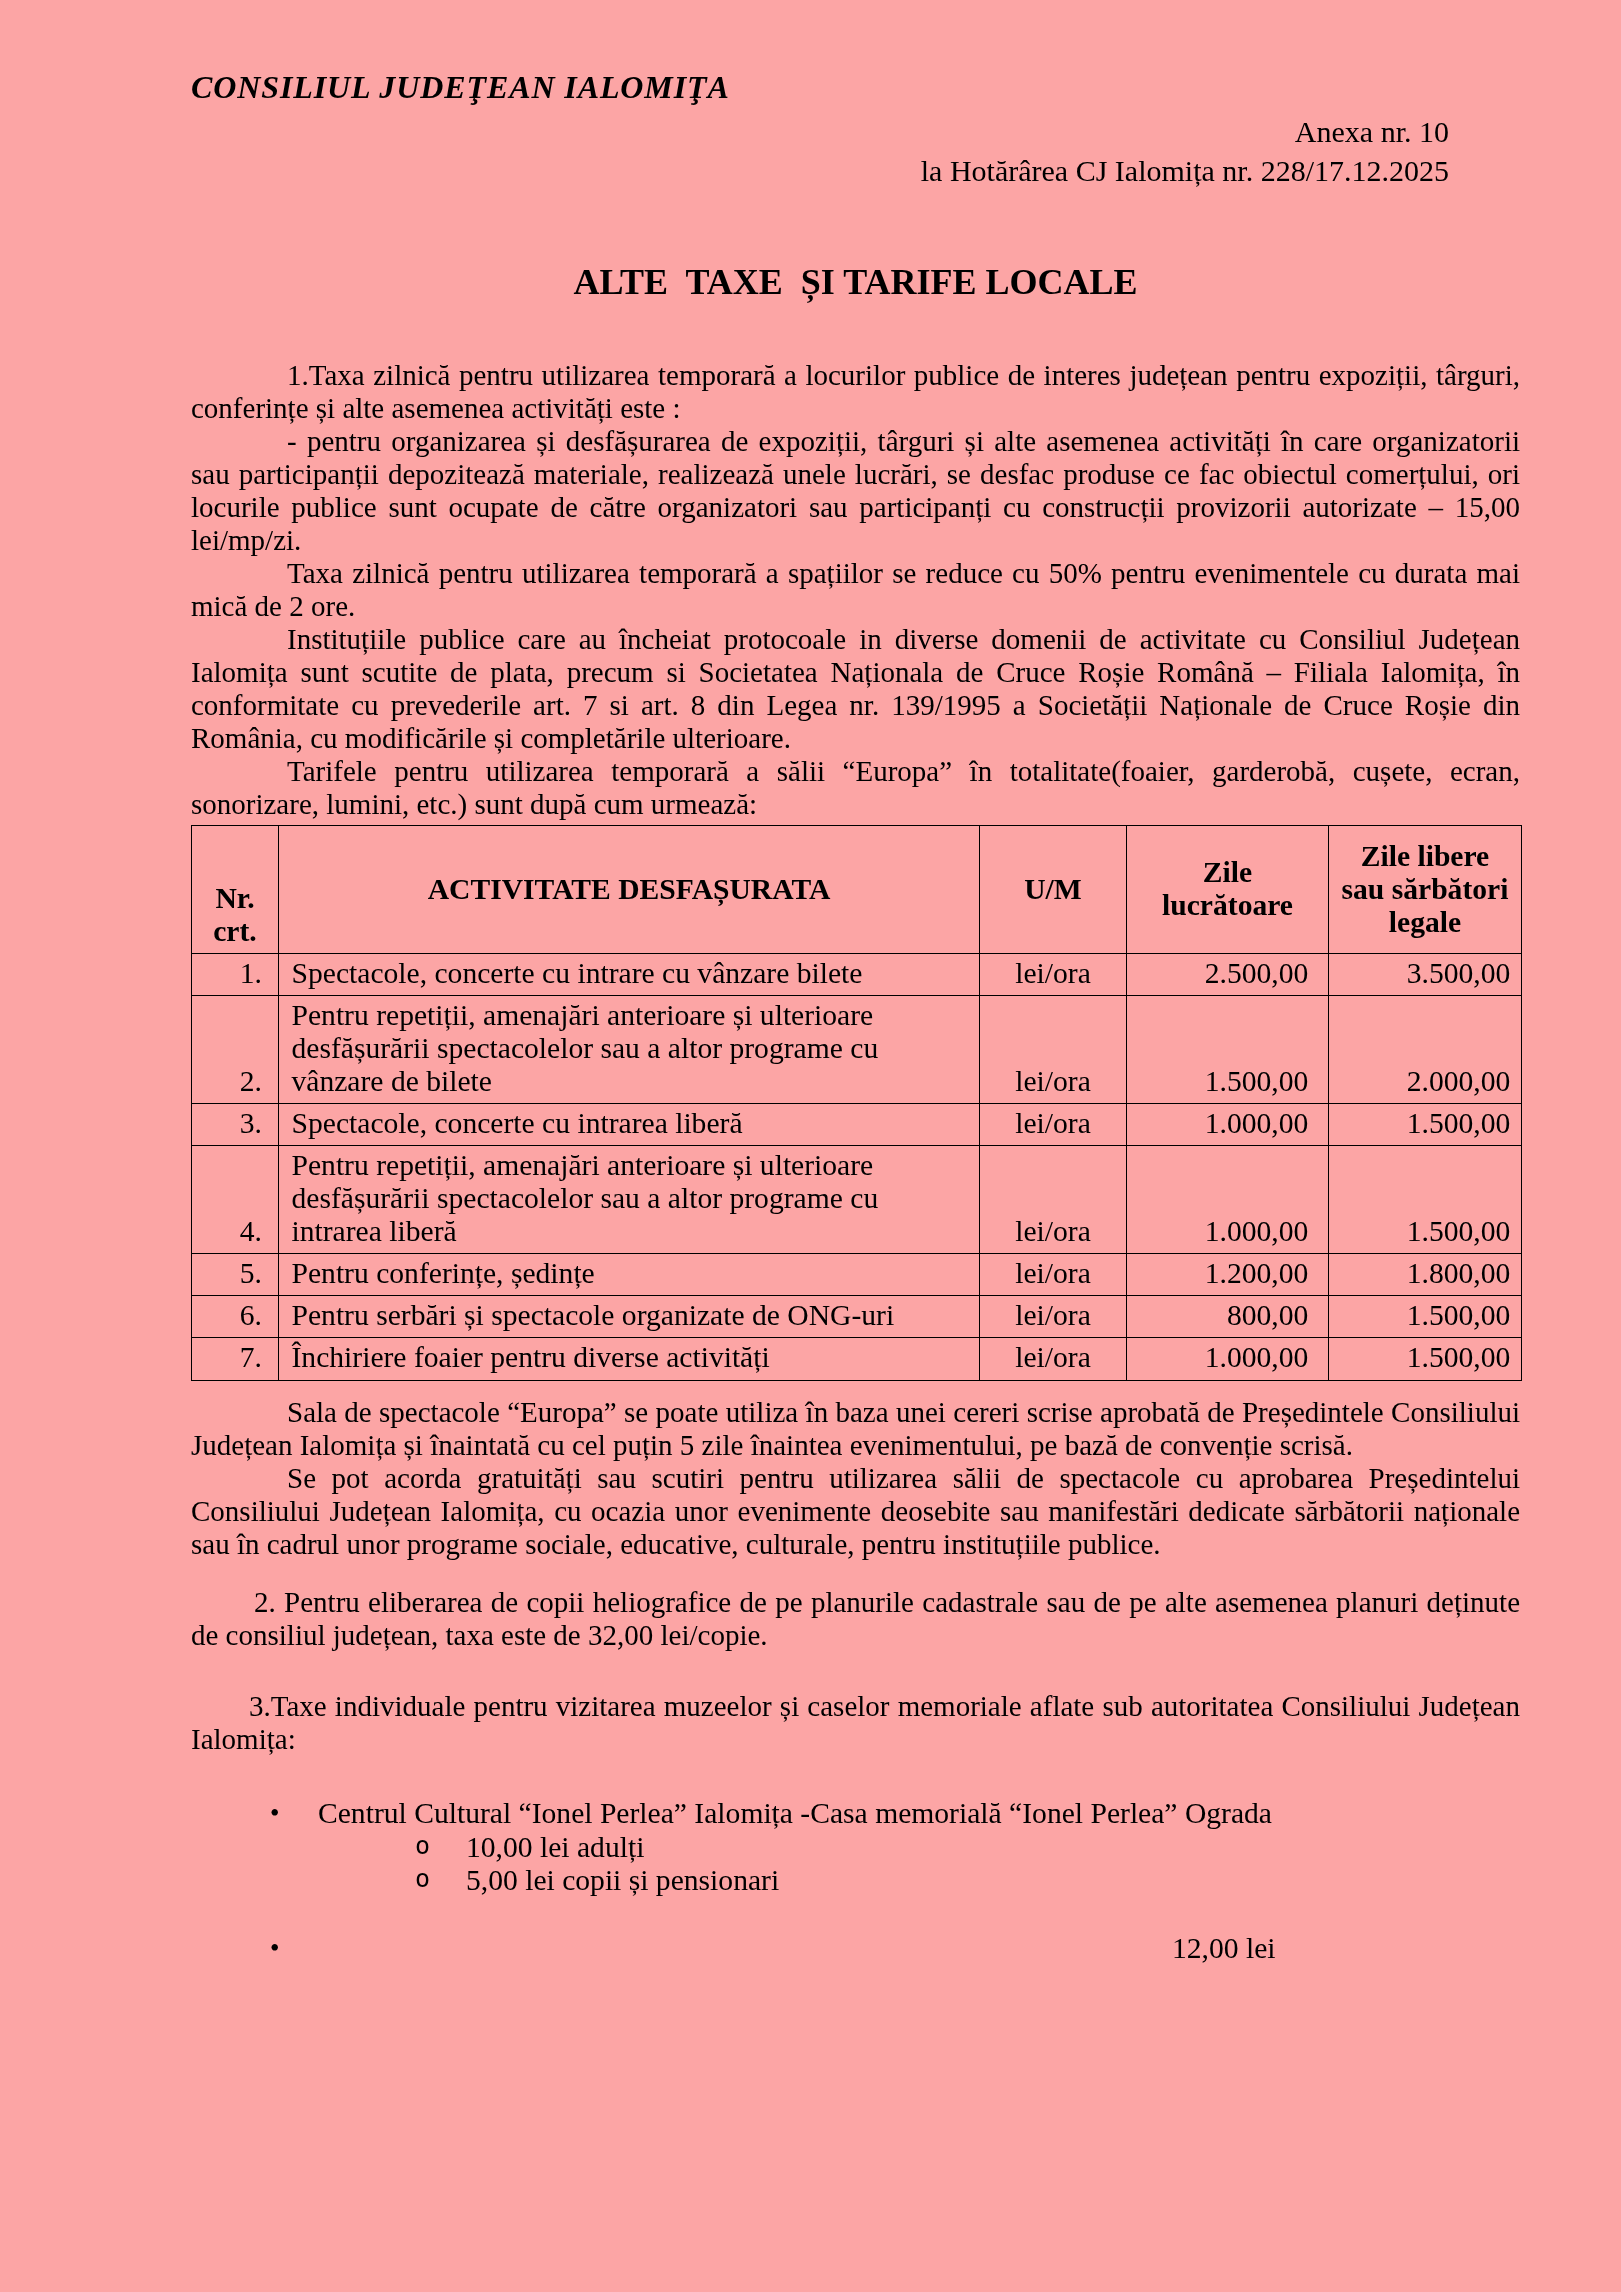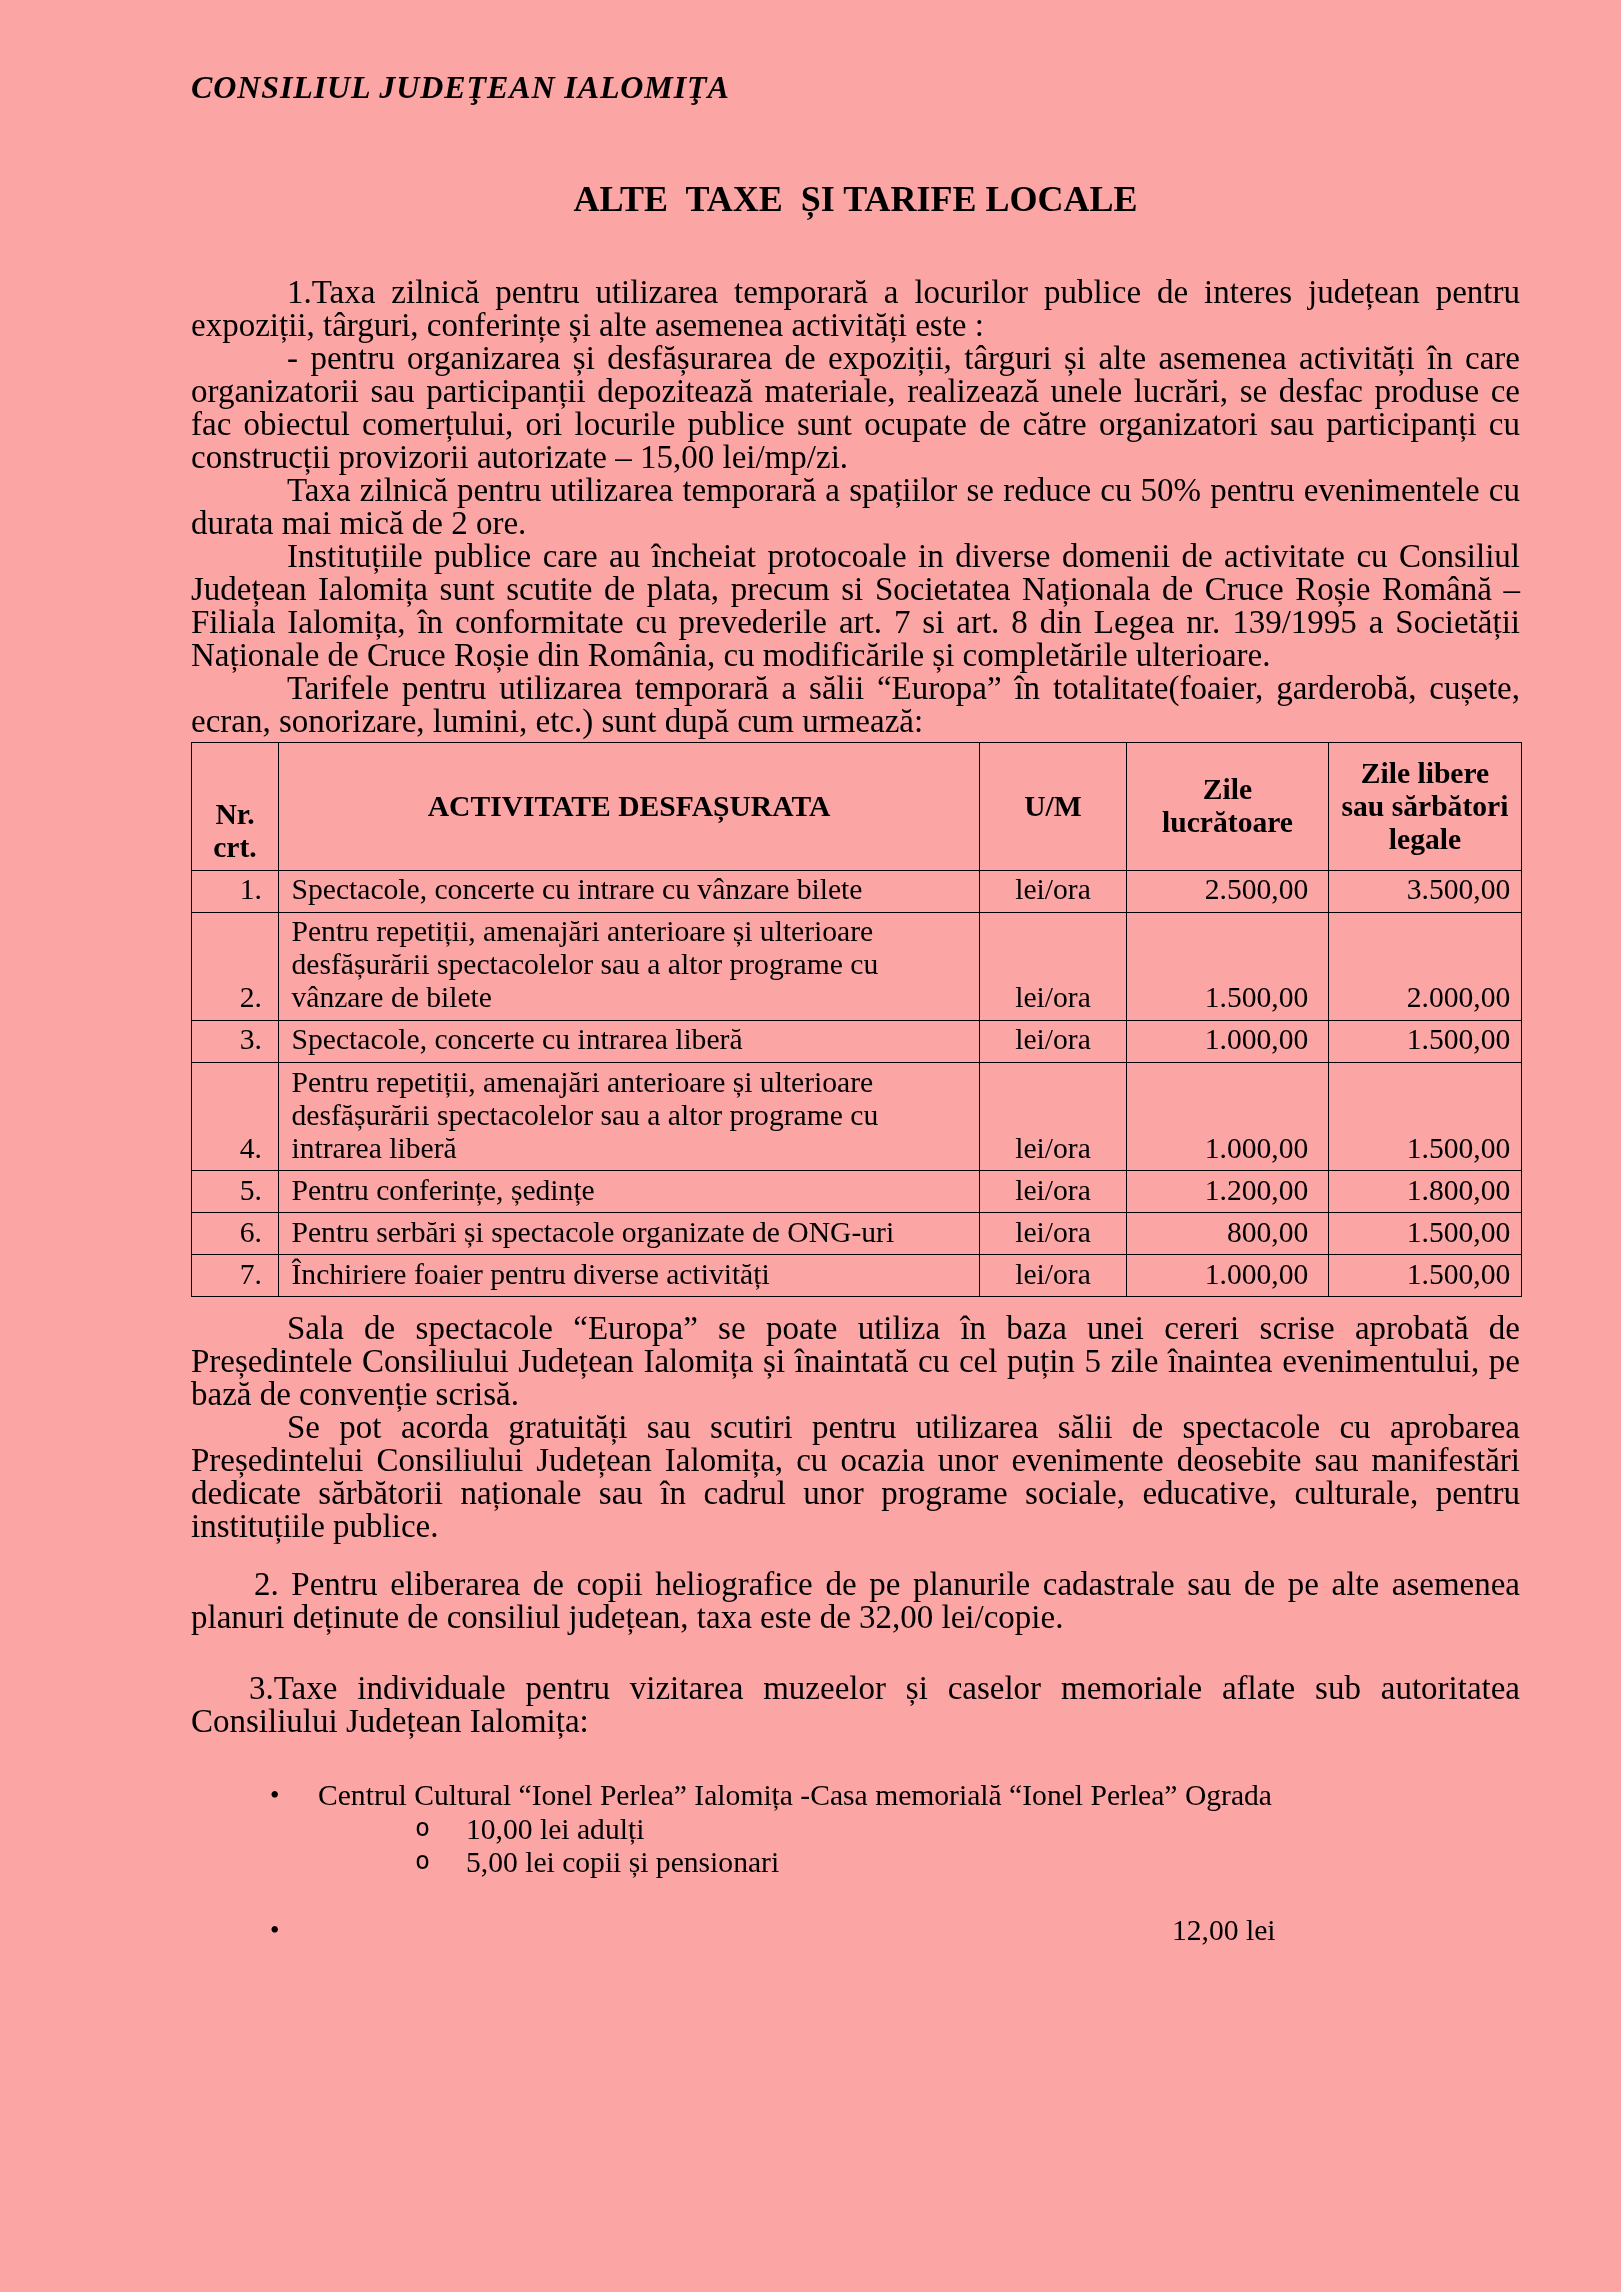--- a/index.html
+++ b/index.html
@@ -38,21 +38,21 @@
   }
   .doc-title {
     margin-top: 73px;
     text-align: center;
     font-size: 36px;
     font-weight: bold;
     white-space: pre;
     line-height: 39px;
   }
   .para {
-    font-size: 33px;
+    font-size: 29px;
     line-height: 33px;
     text-align: justify;
     text-indent: 96px;
   }
   .first-para { margin-top: 57px; }
   .p-2  { margin-top: 25px; text-indent: 63px; }
   .p-3  { margin-top: 38px; text-indent: 58px; }
   table.tariffs {
     margin-top: 3.6px;
     border-collapse: collapse;
@@ -108,20 +108,24 @@
   }
 </style>
 </head>
 <body>
 
 <div class="page">
   <div class="content">
 
     <div class="org-header">CONSILIUL JUDEŢEAN IALOMIŢA</div>
 
+    <div class="annex-block">
+      <div>Anexa nr. 10</div>
+      <div>la Hotărârea CJ Ialomița nr. 228/17.12.2025</div>
+    </div>
 
     <div class="doc-title">ALTE  TAXE  ȘI TARIFE LOCALE</div>
 
     <p class="para first-para">1.Taxa zilnică pentru utilizarea temporară a locurilor publice de interes județean pentru expoziții, târguri, conferințe și alte asemenea activități este :</p>
     <p class="para">- pentru organizarea și desfășurarea de expoziții, târguri și alte asemenea activități în care organizatorii sau participanții depozitează materiale, realizează unele lucrări, se desfac produse ce fac obiectul comerțului, ori locurile publice sunt ocupate de către organizatori sau participanți cu construcții provizorii autorizate – 15,00 lei/mp/zi.</p>
     <p class="para">Taxa zilnică pentru utilizarea temporară a spațiilor se reduce cu 50% pentru evenimentele cu durata mai mică de 2 ore.</p>
     <p class="para">Instituțiile publice care au încheiat protocoale in diverse domenii de activitate cu Consiliul Județean Ialomița sunt scutite de plata, precum si Societatea Naționala de Cruce Roșie Română – Filiala Ialomița, în conformitate cu prevederile art. 7 si art. 8 din Legea nr. 139/1995 a Societății Naționale de Cruce Roșie din România, cu modificările și completările ulterioare.</p>
     <p class="para">Tarifele pentru utilizarea temporară a sălii “Europa” în totalitate(foaier, garderobă, cușete, ecran, sonorizare, lumini, etc.) sunt după cum urmează:</p>
 
     <table class="tariffs">

